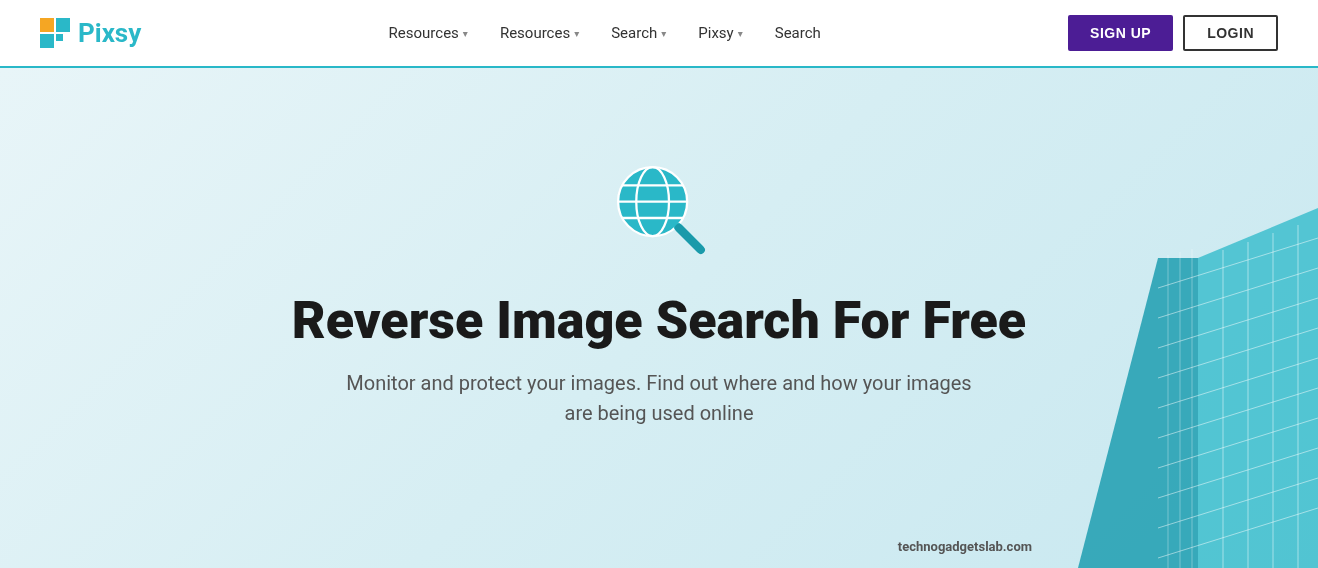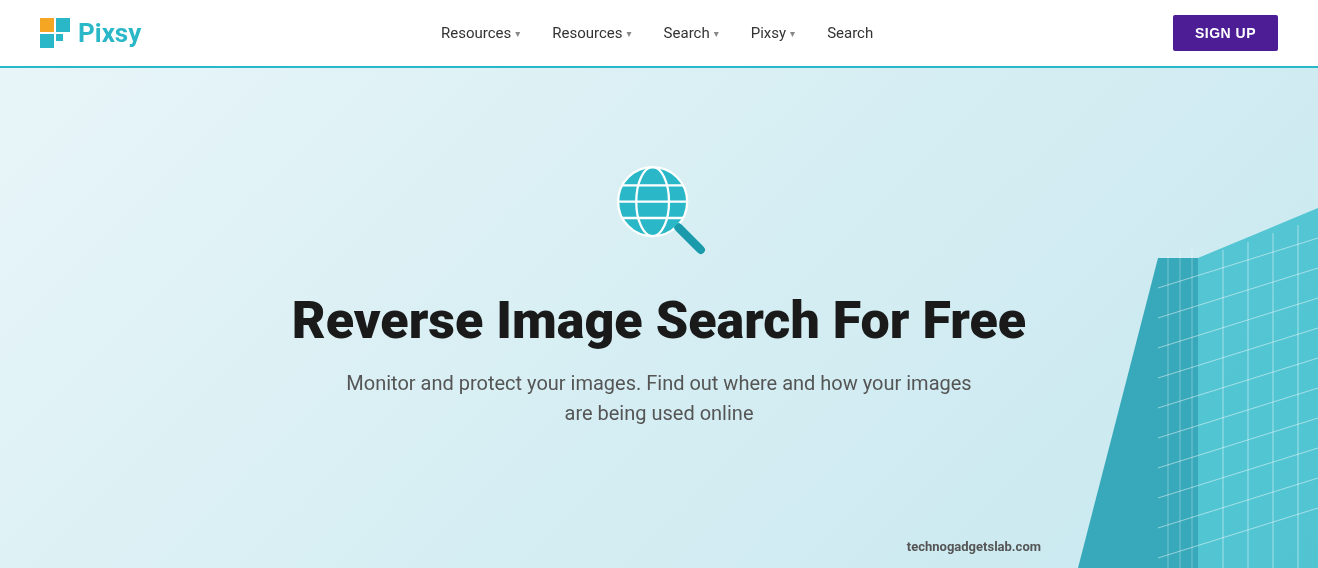--- a/index.html
+++ b/index.html
@@ -160,21 +160,21 @@
     }
 
     .building-svg {
       width: 100%;
       height: 100%;
     }
 
     .watermark {
       position: absolute;
       bottom: 14px;
-      right: 277px;
+      right: 286px;
       font-size: 13px;
       font-weight: 700;
       color: #555;
     }
   </style>
 </head>
 <body>
 
 <nav class="navbar">
   <div class="logo-area">
@@ -205,20 +205,21 @@
       <span>Pixsy</span>
       <span class="nav-chevron">▾</span>
     </a>
     <a class="nav-item">
       <span>Search</span>
     </a>
   </div>
 
   <div class="nav-buttons">
     <button class="btn-signup">SIGN UP</button>
+    <button class="btn-login">LOGIN</button>
   </div>
 </nav>
 
 <section class="hero">
   <div class="hero-icon">
     
     <svg class="globe-search-icon" viewBox="0 0 110 110" xmlns="http://www.w3.org/2000/svg">
 
       <circle cx="48" cy="48" r="38" fill="#2ab8c8"></circle>
 

